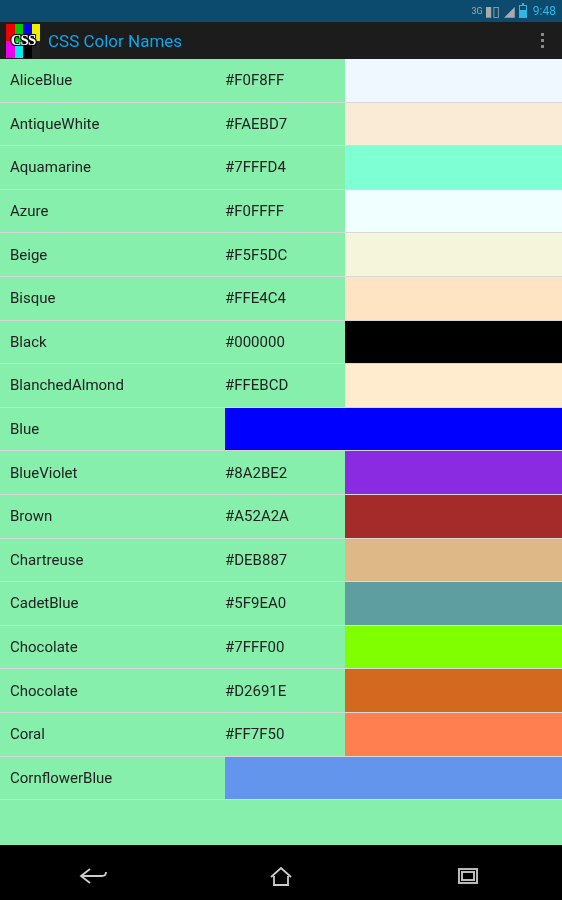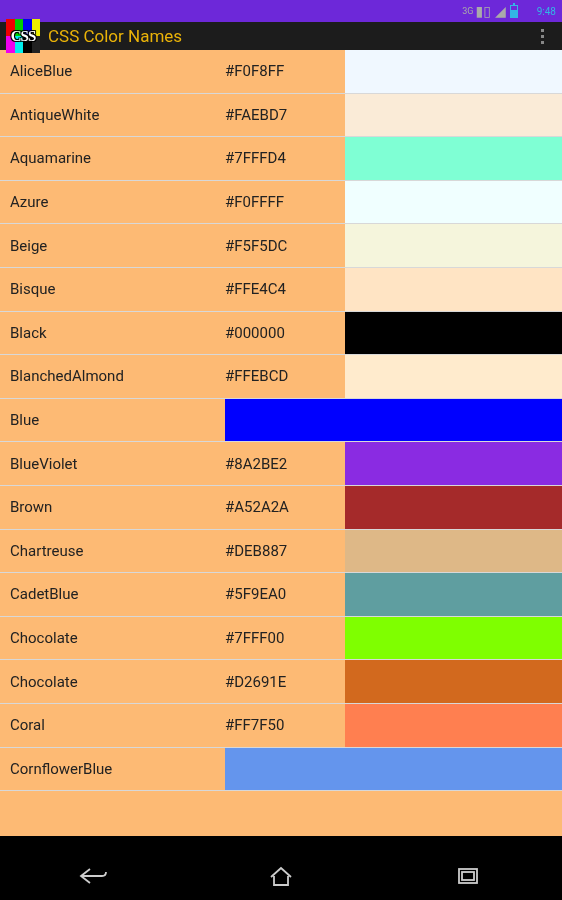--- a/index.html
+++ b/index.html
@@ -6,39 +6,39 @@
 body {
   width: 562px;
   height: 900px;
   background: #000;
   font-family: Roboto, Arial, sans-serif;
   overflow: hidden;
   position: relative;
 }
 .status-bar {
   height: 22px;
-  background: #6d28d9;
+  background: #0c4a6e;
   display: flex;
   justify-content: flex-end;
   align-items: center;
   padding-right: 6px;
   gap: 4px;
   font-size: 12px;
   color: #aaa;
 }
 .status-bar .sig { color: #aaa; font-size: 14px;}
 .status-bar .batt {
   width: 8px; height: 13px; border: 1px solid #33b5e5; position: relative;
 }
 .status-bar .batt::before { content:""; position:absolute; top:-3px; left:2px; width:2px; height:2px; background:#33b5e5;}
 .status-bar .batt::after { content:""; position:absolute; bottom:0; left:0; right:0; height:60%; background:#33b5e5;}
-.status-bar .time { color:#33b5e5; font-size:10px; margin-left:15px;}
+.status-bar .time { color:#33b5e5; font-size:12px; margin-left:2px;}
 .status-bar .threeg { font-size:9px; color:#aaa; margin-right:-2px; line-height:9px;}
 .action-bar {
-  height: 28px;
+  height: 37px;
   background: #1c1c1c;
   display: flex;
   align-items: center;
   padding: 0 6px;
   gap: 8px;
 }
 .app-icon {
   width: 34px; height: 34px;
   display: grid;
   grid-template-columns: repeat(4, 1fr);
@@ -52,27 +52,27 @@
 .app-icon .c6{background:#0ee;}
 .app-icon .c7{background:#000;}
 .app-icon .c8{background:#222;}
 .app-icon .txt {
   position:absolute; top:0; left:0; right:0; bottom:0;
   display:flex; align-items:center; justify-content:center;
   color:#fff; font-weight:900; font-size:15px; font-family: Georgia, serif;
   text-shadow: 1px 1px 0 #000, -1px -1px 0 #000, 1px -1px 0 #000, -1px 1px 0 #000;
   letter-spacing:-1px;
 }
-.app-title { color:#eab308; font-size:17px; flex:1;}
+.app-title { color:#0ea5e9; font-size:17px; flex:1;}
 .overflow {
   width:28px; display:flex; flex-direction:column; align-items:center; gap:3px;
 }
 .overflow span { width:3px; height:3px; background:#888;}
 .content {
-  background:#fdba74;
+  background:#86efac;
   height: 786px;
   overflow:hidden;
 }
 .row {
   display:flex;
   align-items:stretch;
   border-bottom:1px solid #d8d8d8;
   height:43.6px;
 }
 .row .name {

